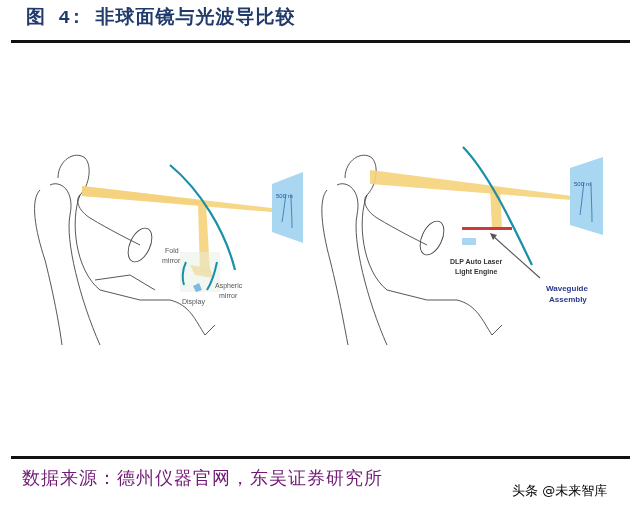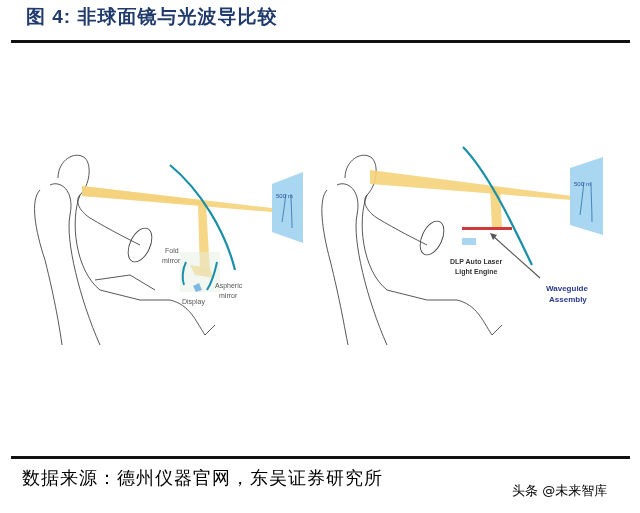--- a/index.html
+++ b/index.html
@@ -1,25 +1,25 @@
 <!DOCTYPE html>
 <html><head>
   <meta charset="utf-8">
   <style>
     html, body { margin: 0; padding: 0; background: #ffffff; }
     body { width: 640px; height: 513px; position: relative; overflow: hidden;
            font-family: "DejaVu Sans", "Liberation Sans", sans-serif; }
     .title { position: absolute; left: 26px; top: 4px; font-size: 19px; font-weight: bold;
-             color: #1f3a6b; letter-spacing: 1px; font-family: Liberation Sans, sans-serif; white-space: nowrap; }
+             color: #1f3a6b; letter-spacing: 1px; font-family: Liberation Mono, monospace; white-space: nowrap; }
     .rule { position: absolute; left: 11px; width: 619px; height: 3px; background: #111; }
     .rule.top { top: 40px; }
     .rule.bottom { top: 456px; }
     .figure { position: absolute; left: 0; top: 130px; width: 590px; height: 230px; }
     .figure svg { width: 640px; height: 230px; display: block; }
-    .source { position: absolute; left: 22px; top: 466px; font-size: 18px; color: #000000;
+    .source { position: absolute; left: 22px; top: 466px; font-size: 18px; color: #701a75;
               font-family: "DejaVu Serif", serif; white-space: nowrap; letter-spacing: 1px; text-align: center; }
     .watermark { position: absolute; left: 512px; top: 482px; font-size: 13px; color: #000000; white-space: nowrap; }
     .lbl { font-family: "Liberation Sans", sans-serif; }
   </style>
 </head>
 <body>
 
 <div class="title">图 4:  非球面镜与光波导比较</div>
 <div class="rule top"></div>
 

